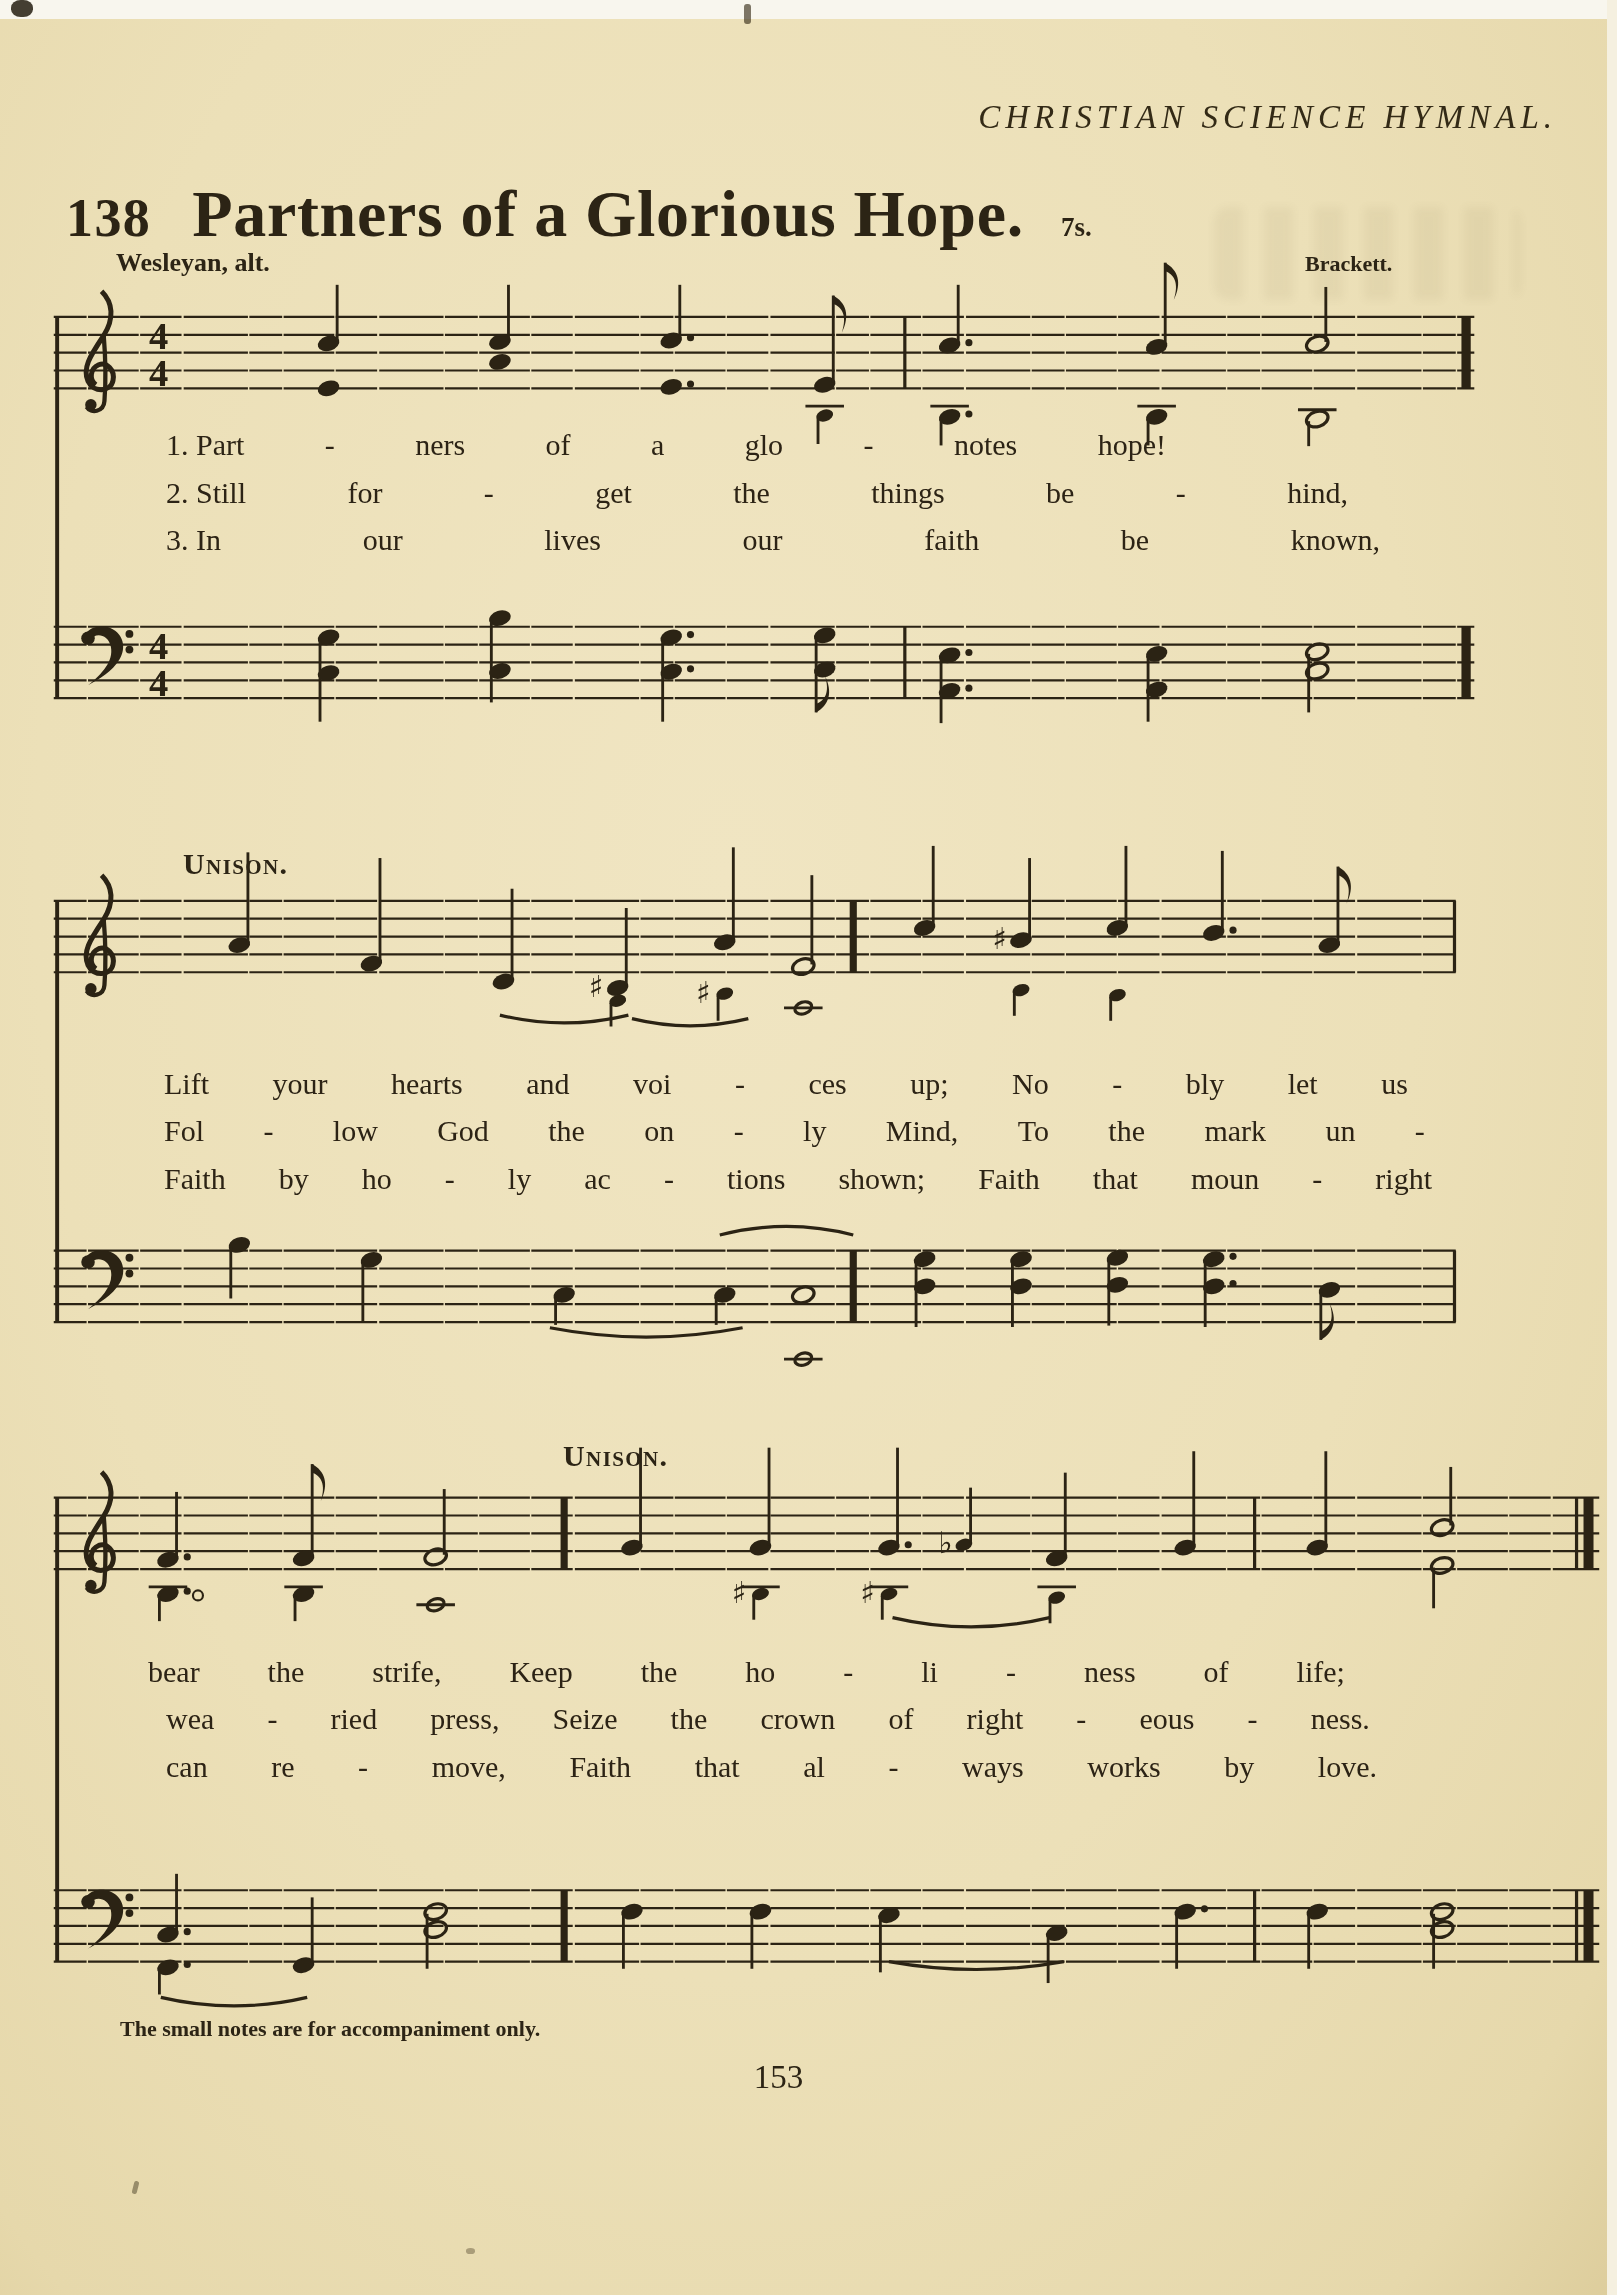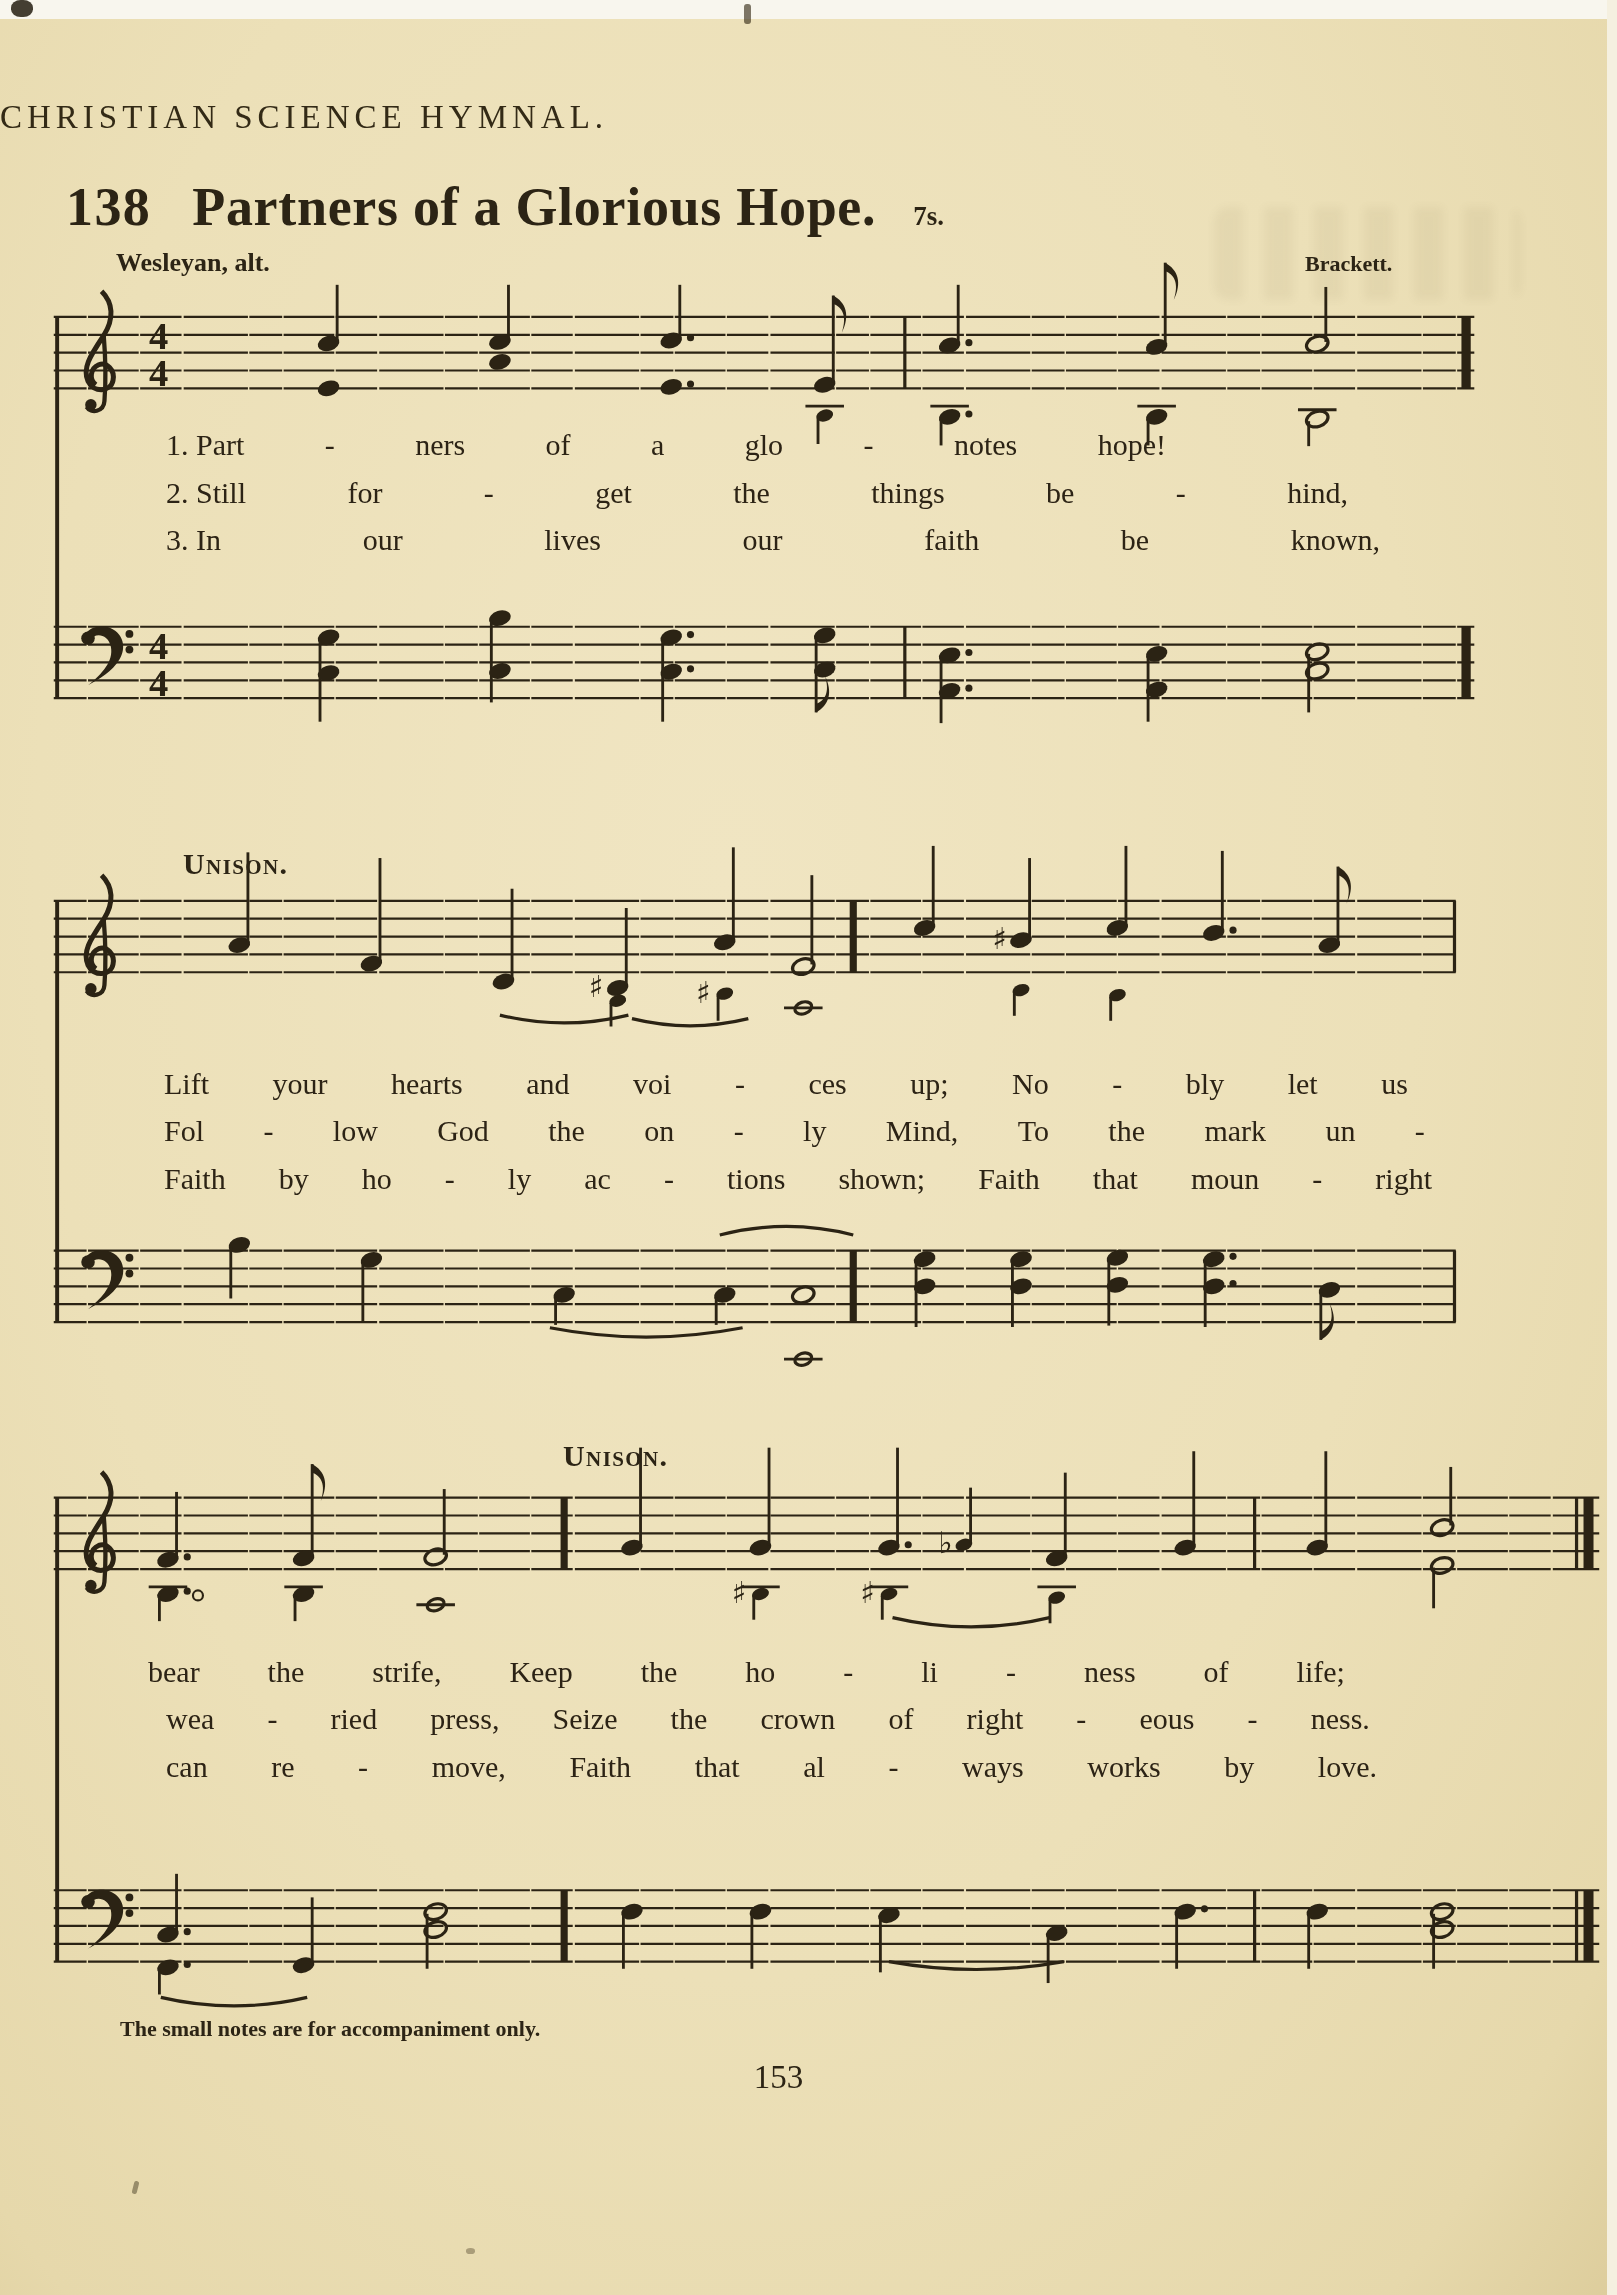--- a/index.html
+++ b/index.html
@@ -8,25 +8,25 @@
     background:radial-gradient(ellipse at 45% 38%, #f0e5c2 0%, #ece0b8 55%, #e6d8ab 88%, #ddcd9c 100%);
     font-family:"Liberation Serif","DejaVu Serif",serif;color:#2c2415;}
   .top-strip{position:absolute;left:0;top:0;width:1618px;height:18.6px;background:#f8f6ee;}
   .right-strip{position:absolute;right:0;top:0;width:11.4px;height:2295px;background:#f5f0e0;}
   .speck1{position:absolute;left:11.4px;top:0px;width:21.4px;height:17px;background:#241d10;border-radius:45%;opacity:.85;}
   .speck2{position:absolute;left:744px;top:4.3px;width:7.1px;height:20px;background:#3a301c;opacity:.65;border-radius:2.9px;}
   .speck3{position:absolute;left:133px;top:2181px;width:5px;height:13px;background:#4a3f26;opacity:.5;border-radius:2.1px;transform:rotate(14deg);}
   .speck4{position:absolute;left:466px;top:2248px;width:8.6px;height:5.7px;background:#4a3f26;opacity:.4;border-radius:50%;}
   .ghost{position:absolute;left:1214px;top:207px;width:307px;height:93px;opacity:.055;filter:blur(4.3px);
     background:repeating-linear-gradient(90deg,#5a4a20 0 28.6px,transparent 28.6px 50px);border-radius:14.3px;}
-  .header{position:absolute;left:0;top:99px;width:1557px;text-align:left;
-    font-size:33px;letter-spacing:5px;color:#332a16;}
+  .header{position:absolute;left:0;top:99px;width:1557px;text-align:right;
+    font-style:italic;font-size:33px;letter-spacing:5px;color:#332a16;}
   .title-row{position:absolute;left:66px;top:176px;display:flex;align-items:baseline;white-space:nowrap;}
   .hymn-number{font-size:54px;font-weight:bold;letter-spacing:1.4px;}
-  .hymn-title{font-size:54px;font-weight:bold;margin-left:41px;letter-spacing:0.7px;}
+  .hymn-title{font-size:66px;font-weight:bold;margin-left:41px;letter-spacing:0.7px;}
   .hymn-meter{font-size:27px;font-weight:bold;margin-left:37px;}
   .tune-name{position:absolute;left:116px;top:248px;font-size:26px;font-weight:bold;text-align:right;}
   .composer{position:absolute;left:1305px;top:251px;font-size:22px;font-weight:bold;}
   .unison{position:absolute;font-weight:bold;font-variant:small-caps;font-size:30px;letter-spacing:1.4px;}
   #unison-1{left:183px;top:847px;}
   #unison-2{left:563px;top:1439px;}
   .lyrics-line{position:absolute;display:flex;justify-content:space-between;
     font-size:30px;color:#2c2315;white-space:nowrap;line-height:1.1;}
   #ly-0-0{top:428px;left:166px;width:1000px;}
   #ly-0-1{top:476px;left:166px;width:1182px;}

